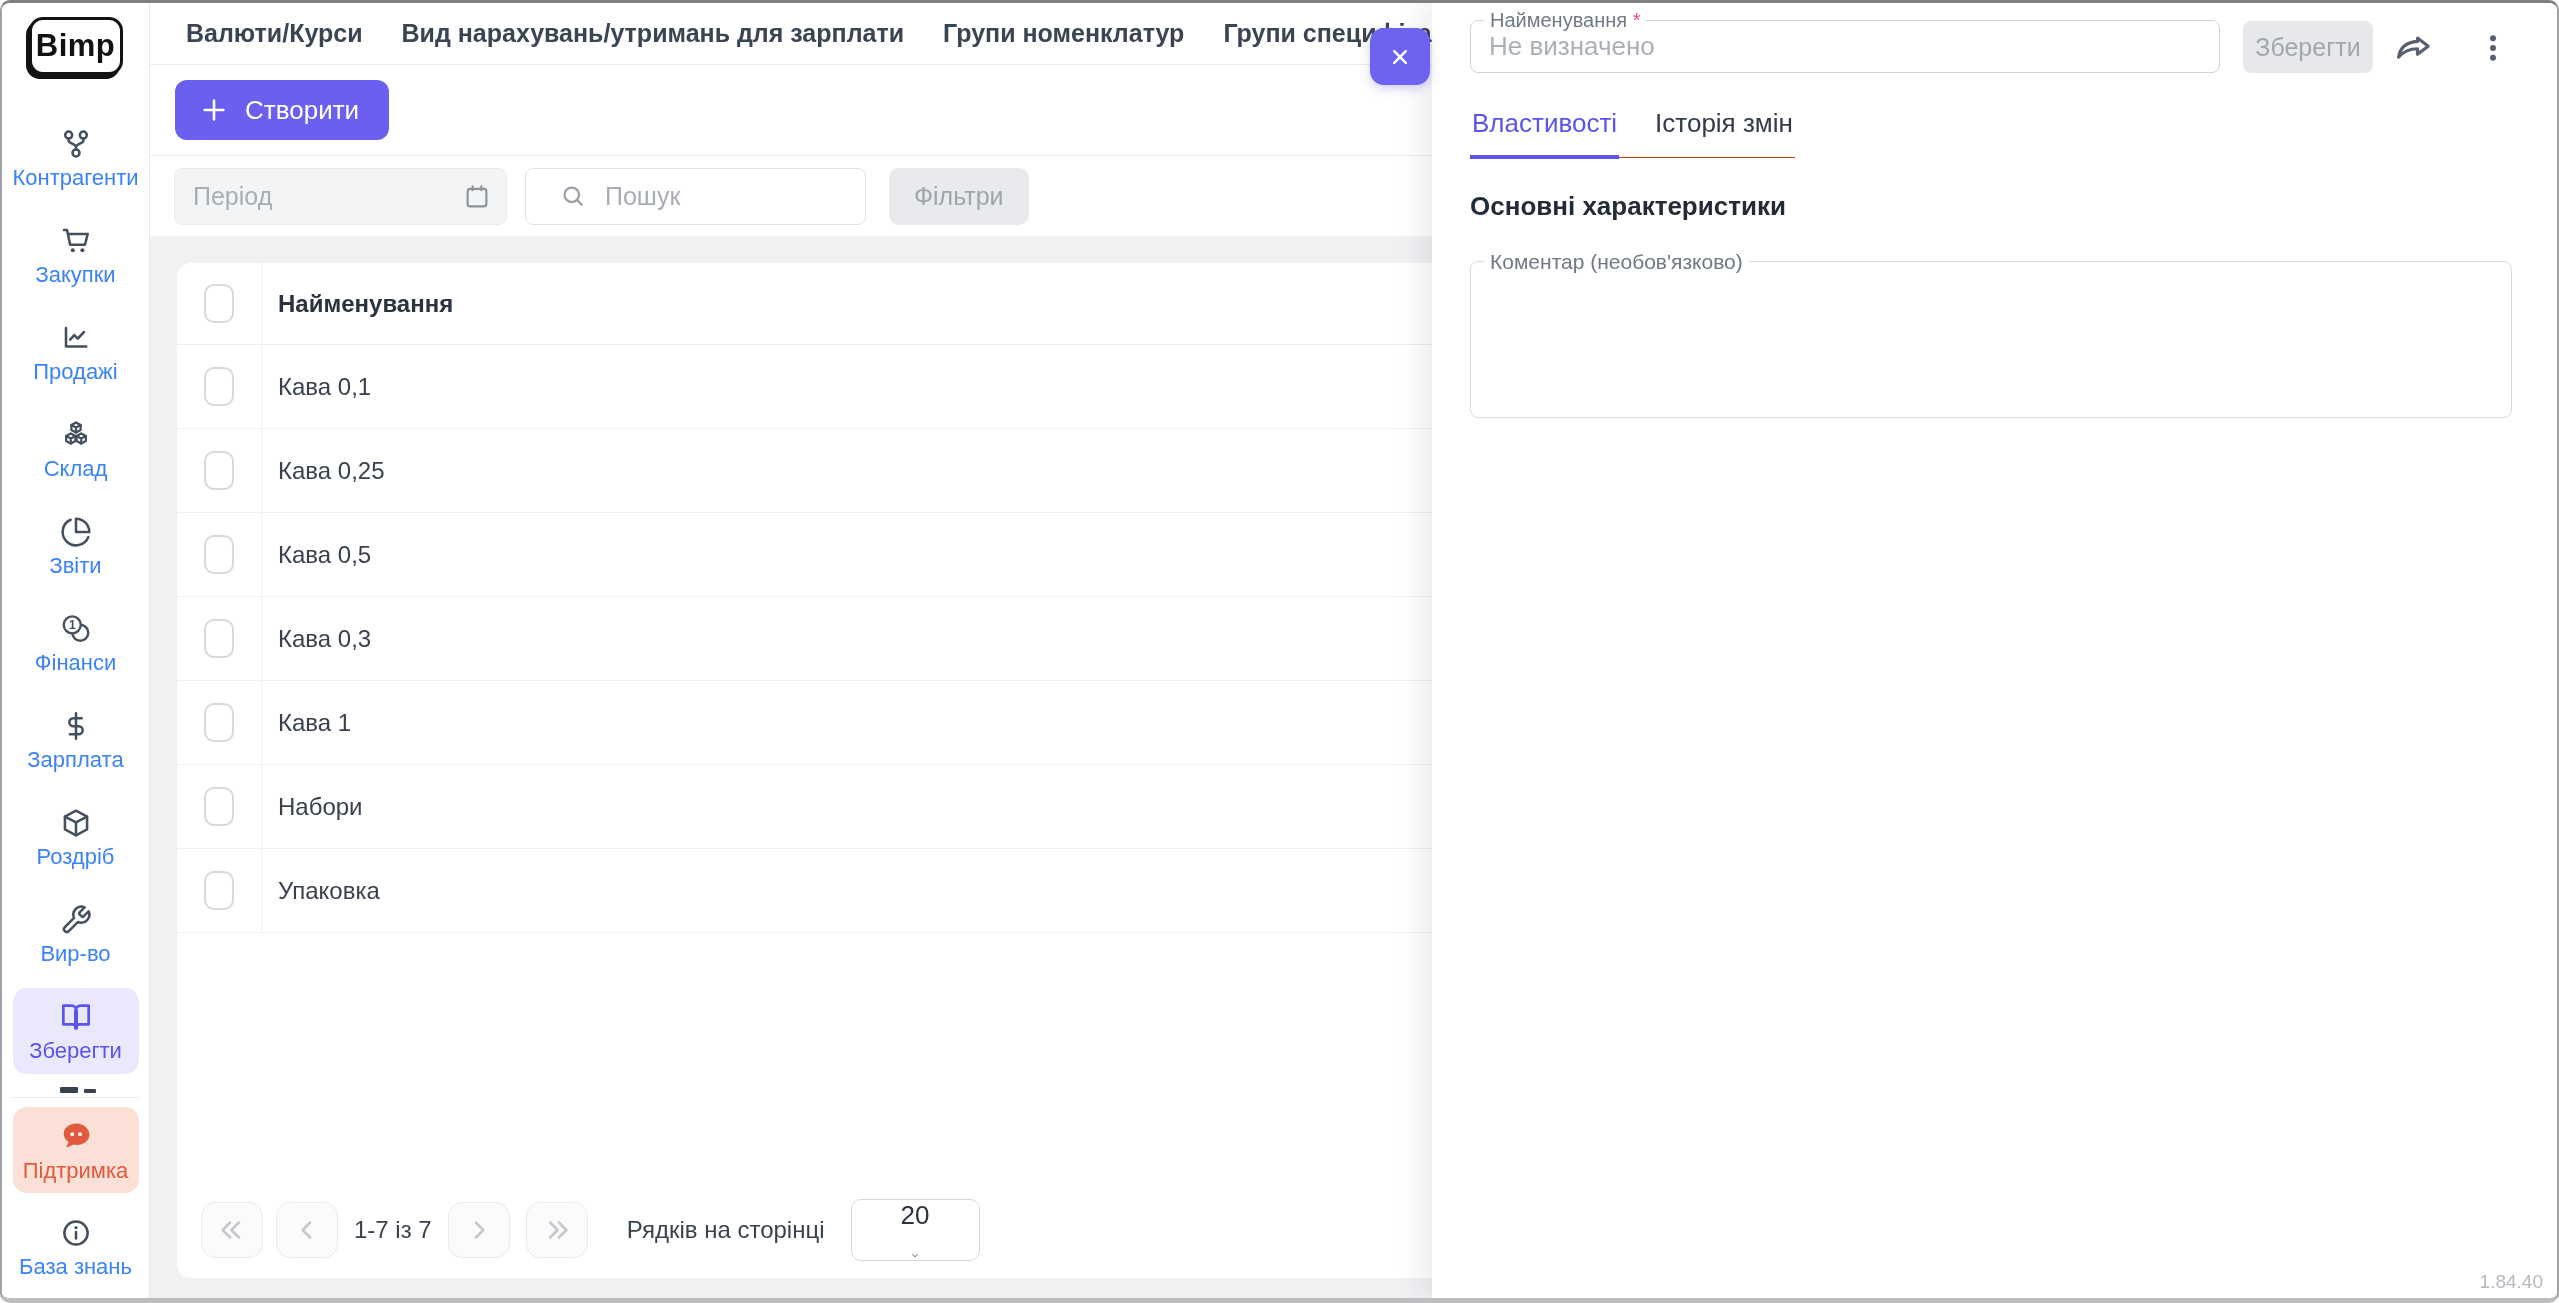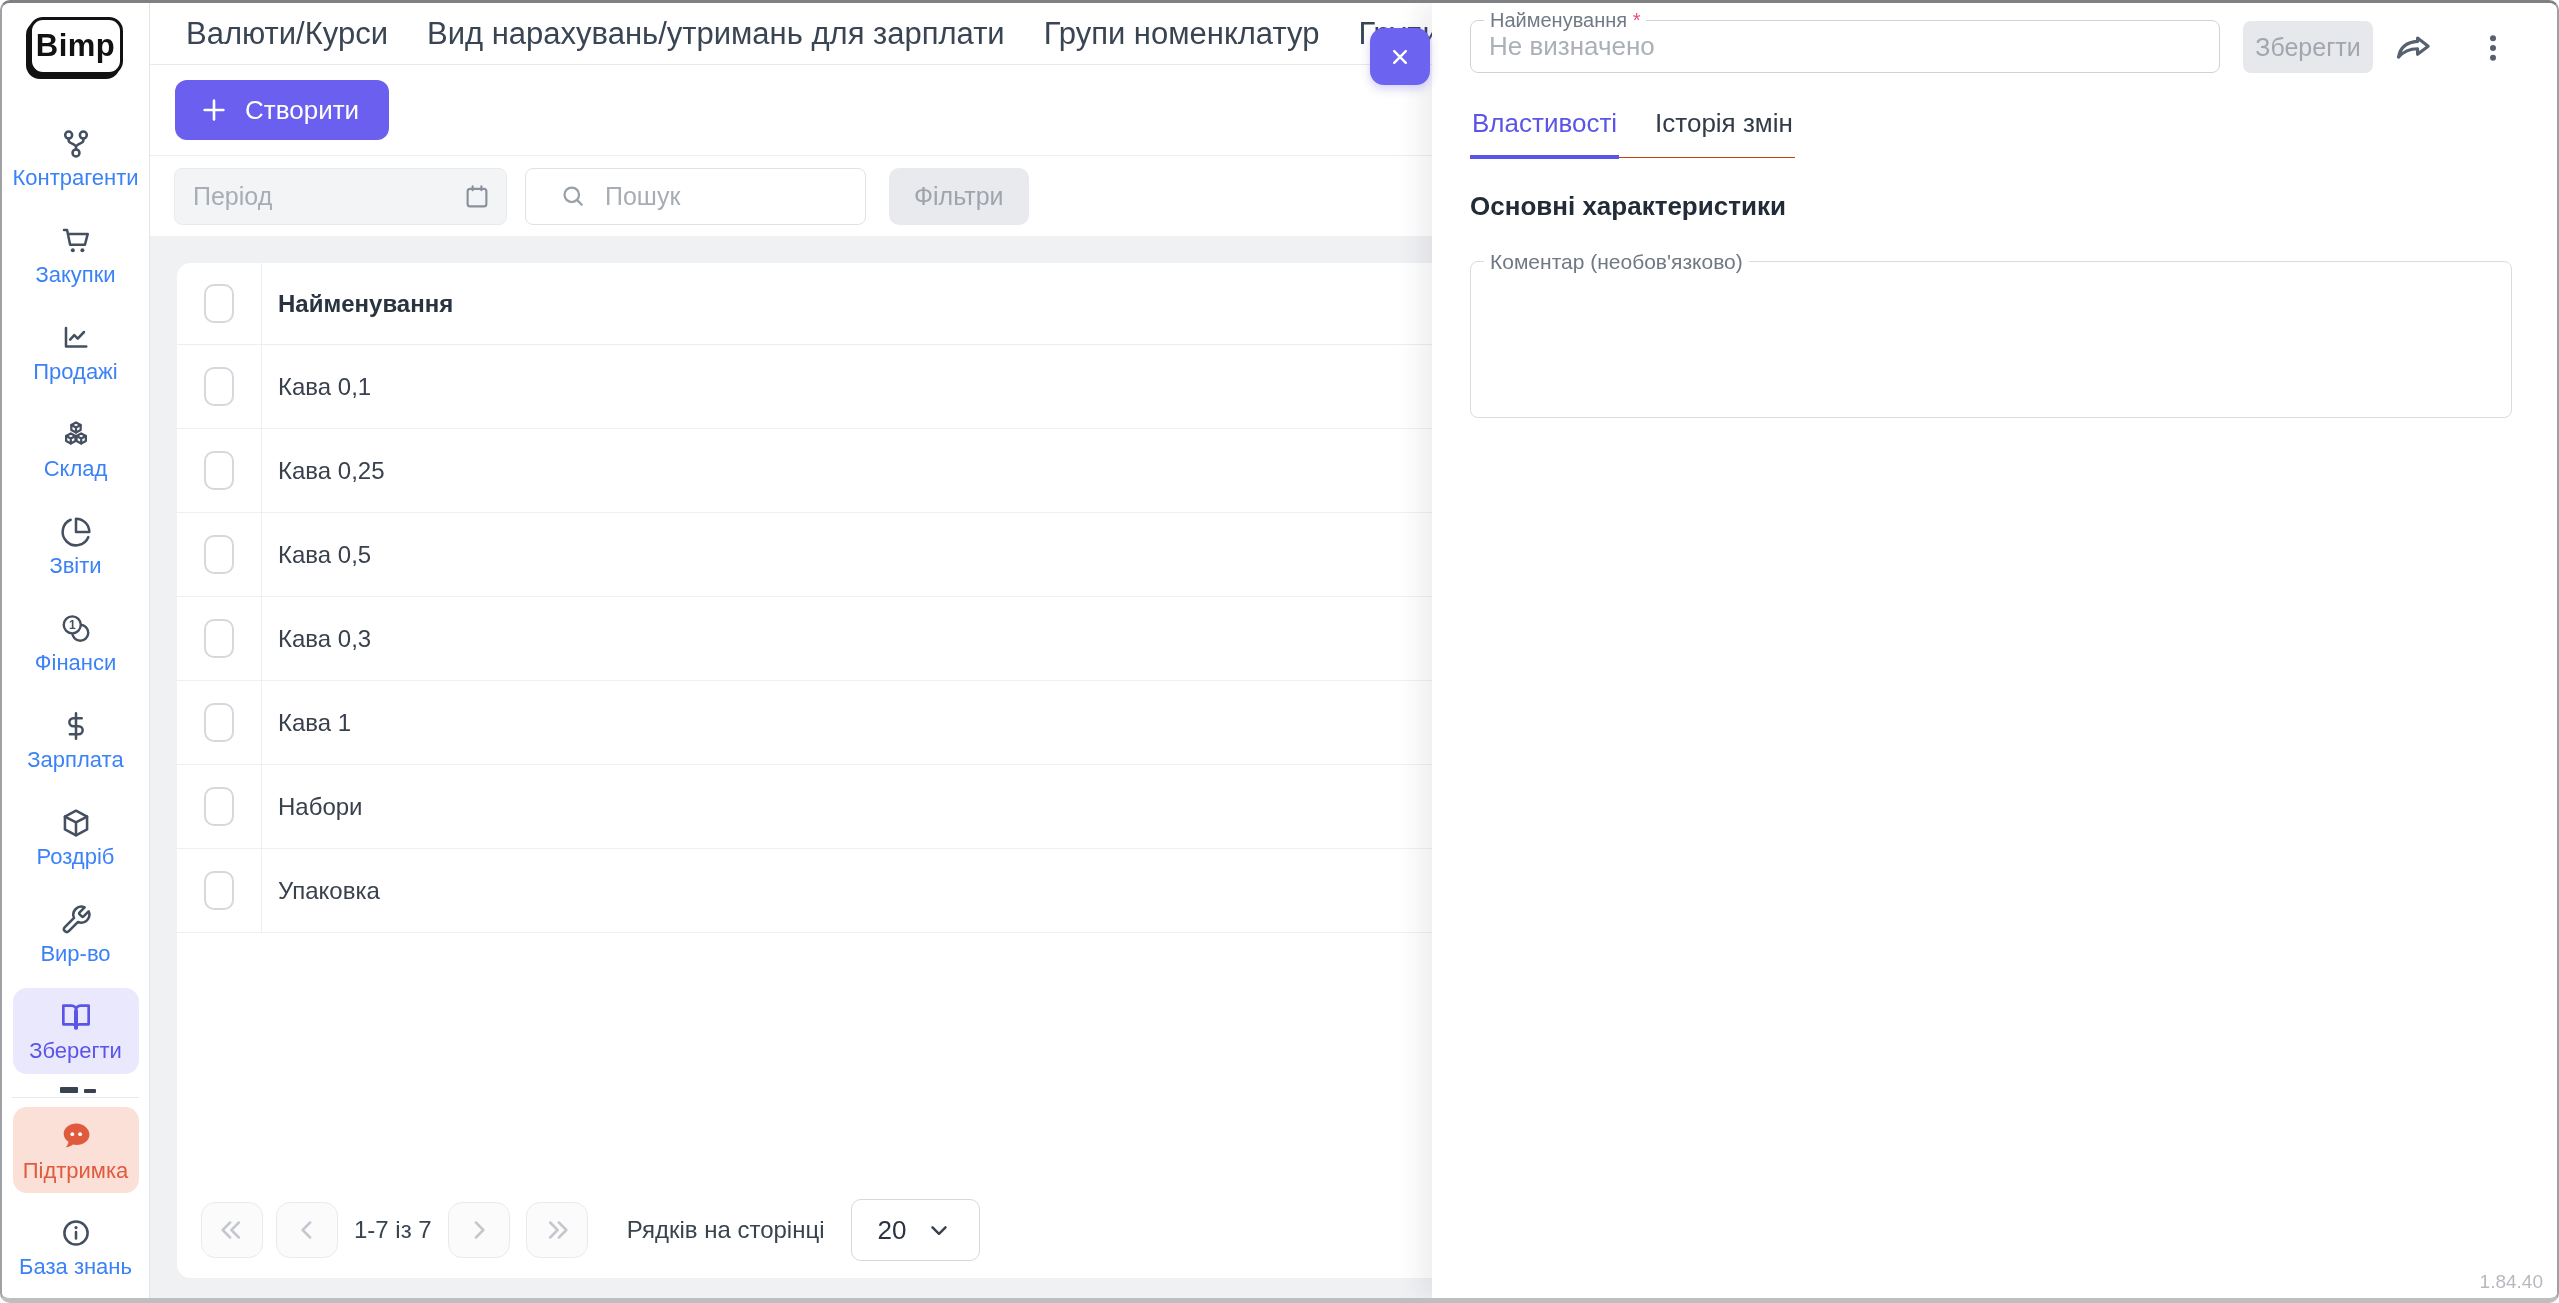--- a/index.html
+++ b/index.html
@@ -41,21 +41,21 @@
   .frag-icon2 { position:absolute; left:82px; top:4px; width:12px; height:4px; background:#39434f; border-radius:1px; }
   .frag-divider { position:absolute; left:10px; right:10px; bottom:0; height:1px; background:#e9e9eb; }
 
   
   .main { position:absolute; left:148px; top:0; bottom:0; width:1282px; background:#f0f1f3; }
   .tabbar {
     height:62px; background:#fff; border-bottom:1px solid #e9eaec;
     display:flex; align-items:center; gap:39px; padding-left:36px;
     overflow:hidden; white-space:nowrap;
   }
-  .top-tab { font-size:31px; font-weight:400; color:#3a4553; cursor:pointer; flex:0 0 auto; }
+  .top-tab { font-size:25px; font-weight:700; color:#3a4553; cursor:pointer; flex:0 0 auto; }
 
   .toolbar { background:#fff; }
   .create-row { height:91px; border-bottom:1px solid #ededef; display:flex; align-items:center; padding-left:25px; }
   .create-btn {
     height:60px; padding:0 30px 0 24px; border:none; border-radius:12px;
     background:#6b5ff0; color:#fff; font-size:26px; font-family:inherit;
     display:flex; align-items:center; gap:16px; cursor:pointer;
   }
   .filter-row { height:80px; display:flex; align-items:center; padding-left:24px; gap:18px; }
   .period-field {
@@ -107,21 +107,21 @@
     width:62px; height:56px; border:1.5px solid #e9eaec; border-radius:14px;
     background:#fbfbfc; display:flex; align-items:center; justify-content:center;
     margin-right:13px; cursor:pointer;
   }
   .pg-range { font-size:24px; color:#39434f; margin:0 16px 0 3px; white-space:nowrap; }
   .pg-gap { margin-left:3px; }
   .rpp-label { font-size:24px; color:#39434f; margin-left:26px; white-space:nowrap; }
   .page-size {
     width:129px; height:62px; margin-left:26px; border:1.5px solid #d5d8dc; border-radius:10px;
     background:#fff; display:flex; align-items:center; justify-content:center; gap:20px;
-    font-size:26px; color:#2b3440; cursor:pointer;
+    font-size:26px; color:#2b3440; cursor:pointer;flex-direction:column;
   }
 
   
   .close-btn {
     position:absolute; left:1368px; top:25px; width:60px; height:57px;
     border:none; border-radius:14px; background:#6c63f1; cursor:pointer;
     display:flex; align-items:center; justify-content:center; z-index:6;
     box-shadow:0 4px 10px rgba(80,70,220,.25);
   }
 

